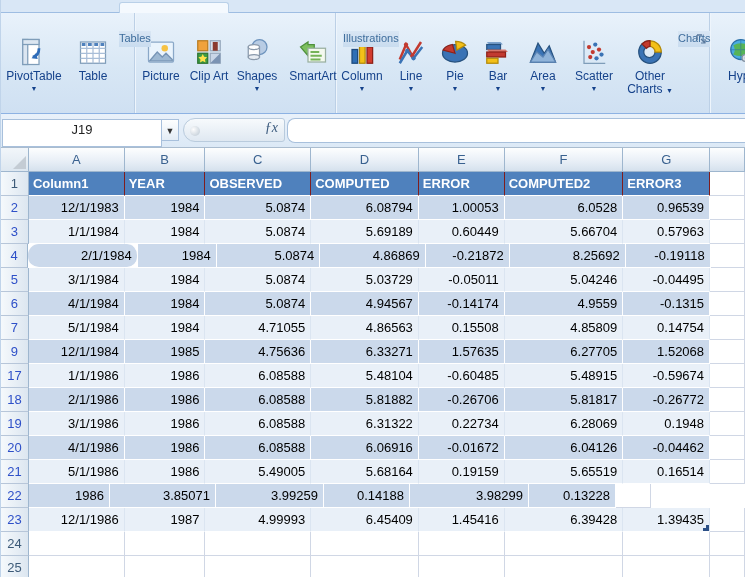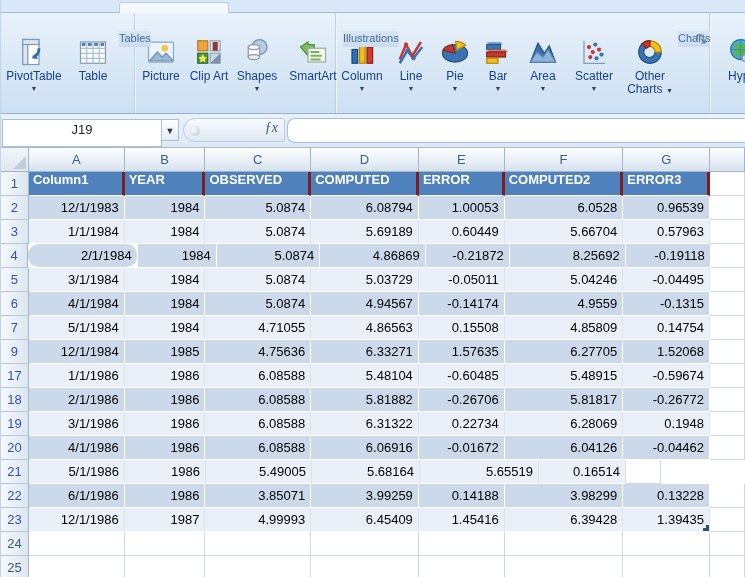--- a/index.html
+++ b/index.html
@@ -35,21 +35,21 @@
 
   
   .sheet { position:relative; }
   .colstrip { display:flex; height:24px; }
   .corner { width:28px; background:linear-gradient(#f2f6fa,#dde7f0); border-right:1px solid #9eb6ce; border-bottom:1px solid #9eb6ce; position:relative; }
   .corner-tri { position:absolute; right:2px; bottom:2px; width:0; height:0; border-left:13px solid transparent; border-bottom:13px solid #c4ccd4; }
   .colletter { background:linear-gradient(#fdfefe,#e7eef6 60%,#d5e1ed); border-right:1px solid #9eb6ce; border-bottom:1px solid #9eb6ce; text-align:center; font-size:13px; color:#39618f; line-height:23px; }
   .grow { display:flex; height:24px; }
   .gutter { width:28px; background:linear-gradient(90deg,#f5f9fc,#dce6f0); border-right:1px solid #9eb6ce; border-bottom:1px solid #b7c6d9; text-align:center; font-size:13px; line-height:23px; color:#3c5a78; }
   .gutter.filtered { color:var(--rownum-blue); }
-  .hcell { background:var(--hdr); color:var(--hdrtext); font-weight:bold; font-size:13px; display:flex; justify-content:space-between; padding:0 2px 0 4px; border-right:3px solid #7f1d1d; border-bottom:1px solid #fff; overflow:hidden;gap:47px; }
+  .hcell { background:var(--hdr); color:var(--hdrtext); font-weight:bold; font-size:13px; display:flex; align-items:center; justify-content:space-between; padding:0 2px 0 4px; border-right:1px solid #7f1d1d; border-bottom:1px solid #fff; overflow:hidden;gap:47px; }
   .fbtn { flex:0 0 auto; width:17px; height:17px; background:linear-gradient(#fdfdfe,#d7e0ea); border:1px solid #7f9db9; border-radius:2px; display:flex; align-items:center; justify-content:center; }
   .fbtn svg { width:11px; height:11px; }
   .cell { font-size:13px; color:#000; text-align:right; padding-right:5px; line-height:23px; overflow:hidden; white-space:nowrap; position:relative; }
   .cell.band { background:var(--band); border-right:1px solid #fff; border-bottom:1px solid #fff; }
   .cell.light { background:var(--light); border-right:1px solid #dbe5f1; border-bottom:1px solid #fff; }
   .cell.blank, .filler { background:#fff; border-right:1px solid var(--grid); border-bottom:1px solid var(--grid); }
   .handle { position:absolute; right:0; bottom:0; width:6px; height:6px; border-right:3px solid #2b4f86; border-bottom:3px solid #2b4f86; }
 </style>
 </head>
 <body>
@@ -468,27 +468,27 @@
           <div class="cell band" style="width: 119px;">6.04126</div>
           <div class="cell band" style="width: 87px;">-0.04462</div>
           <div class="cell filler" style="width: 35px;"></div>
         </div>
         <div class="grow">
           <div class="gutter filtered">21</div>
           <div class="cell light" style="width: 96px;">5/1/1986</div>
           <div class="cell light" style="width: 81px;">1986</div>
           <div class="cell light" style="width: 106px;">5.49005</div>
           <div class="cell light" style="width: 108px;">5.68164</div>
+          <div class="cell light" style="width: 86px;">0.19159</div>
           <div class="cell light" style="width: 119px;">5.65519</div>
           <div class="cell light" style="width: 87px;">0.16514</div>
           <div class="cell filler" style="width: 35px;"></div>
         </div>
         <div class="grow">
           <div class="gutter filtered">22</div>
-          <div class="cell band" style="width: 96px;">6/1/1986</div>
           <div class="cell band" style="width: 81px;">1986</div>
           <div class="cell band" style="width: 106px;">3.85071</div>
           <div class="cell band" style="width: 108px;">3.99259</div>
           <div class="cell band" style="width: 86px;">0.14188</div>
           <div class="cell band" style="width: 119px;">3.98299</div>
           <div class="cell band" style="width: 87px;">0.13228</div>
           <div class="cell filler" style="width: 35px;"></div>
         </div>
         <div class="grow">
           <div class="gutter filtered">23</div>

